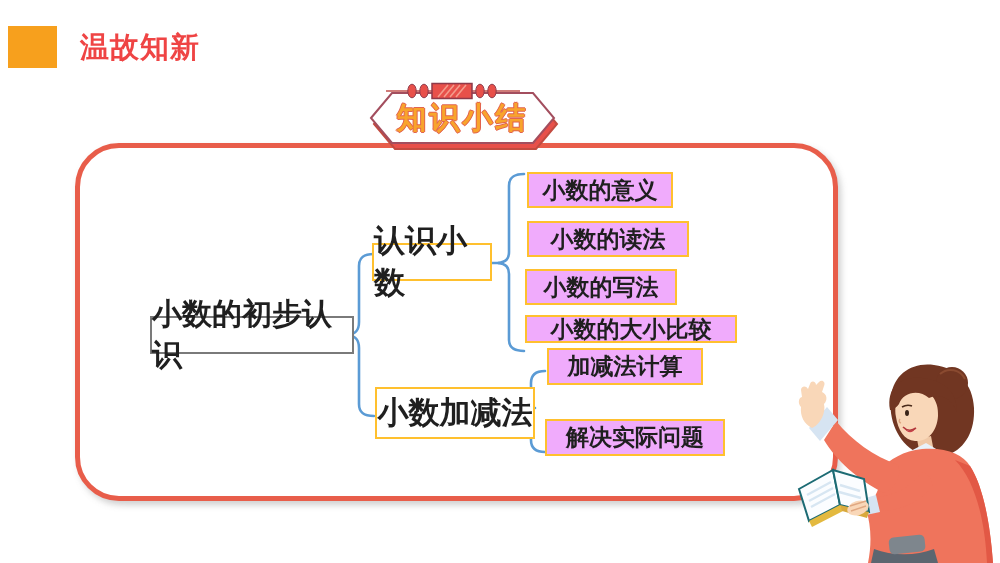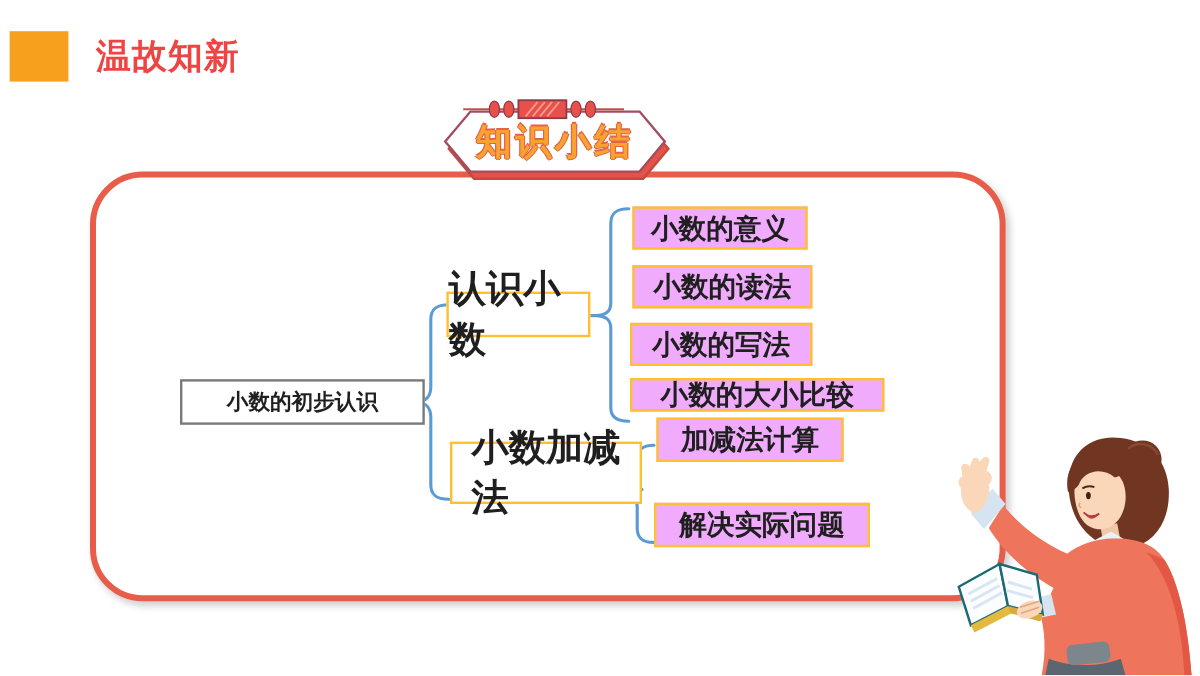--- a/index.html
+++ b/index.html
@@ -21,21 +21,21 @@
   .banner-text{position:absolute;left:0;top:22px;width:100%;text-align:center;
                font-size:30px;font-weight:bold;color:#F8A42C;letter-spacing:3px;
                text-shadow:-1px 0 #e2634f,1px 0 #e2634f,0 -1px #e2634f,0 1px #e2634f;}
 
   
   .connectors{position:absolute;left:0;top:0;width:1000px;height:563px;pointer-events:none;}
 
   
   .node{position:absolute;display:flex;align-items:center;justify-content:center;
         box-sizing:border-box;font-weight:bold;color:#1f1f1f;background:#fff;}
-  .node-root{border:2px solid #7a7a7a;font-size:18px;}
+  .node-root{border:2px solid #7a7a7a;font-size:30px;}
   .node-branch{border:2px solid #FFC02E;font-size:31px;}
   .node-leaf{border:2px solid #FFC02E;background:#f0abfc;font-size:23px;}
 
   .teacher{position:absolute;left:780px;top:353px;}
 </style>
 </head>
 <body>
 
 <div class="slide">
 
@@ -82,25 +82,25 @@
       <line x1="535" y1="408" x2="523" y2="410"></line>
       <path d="M 545 371 C 535 371 531 375 531 383 L 531 399 C 531 406 528 409 521 410
                C 528 411 531 415 531 422 L 531 440 C 531 448 535 452 545 452"></path>
     </g>
   </svg>
 
   <div class="node node-root" style="left:150px;top:316px;width:204px;height:38px;">小数的初步认识</div>
 
   <div class="node node-branch" style="left:372px;top:243px;width:120px;height:38px;">认识小数</div>
 
-  <div class="node node-branch" style="left:375px;top:368px;width:160px;height:52px;padding-left:16px;">小数加减法</div>
+  <div class="node node-branch" style="left:375px;top:387px;width:160px;height:52px;">小数加减法</div>
 
   <div class="node node-leaf" style="left:527px;top:172px;width:146px;height:36px;">小数的意义</div>
 
-  <div class="node node-leaf" style="left:527px;top:221px;width:150px;height:36px;">小数的读法</div>
+  <div class="node node-leaf" style="left:527px;top:221px;width:162px;height:36px;">小数的读法</div>
 
   <div class="node node-leaf" style="left:525px;top:269px;width:152px;height:36px;">小数的写法</div>
 
   <div class="node node-leaf" style="left:525px;top:315px;width:212px;height:28px;">小数的大小比较</div>
 
   <div class="node node-leaf" style="left:547px;top:348px;width:156px;height:37px;">加减法计算</div>
 
   <div class="node node-leaf" style="left:545px;top:419px;width:180px;height:37px;">解决实际问题</div>
 
   <svg class="teacher" width="220" height="210" viewBox="780 353 220 210">

